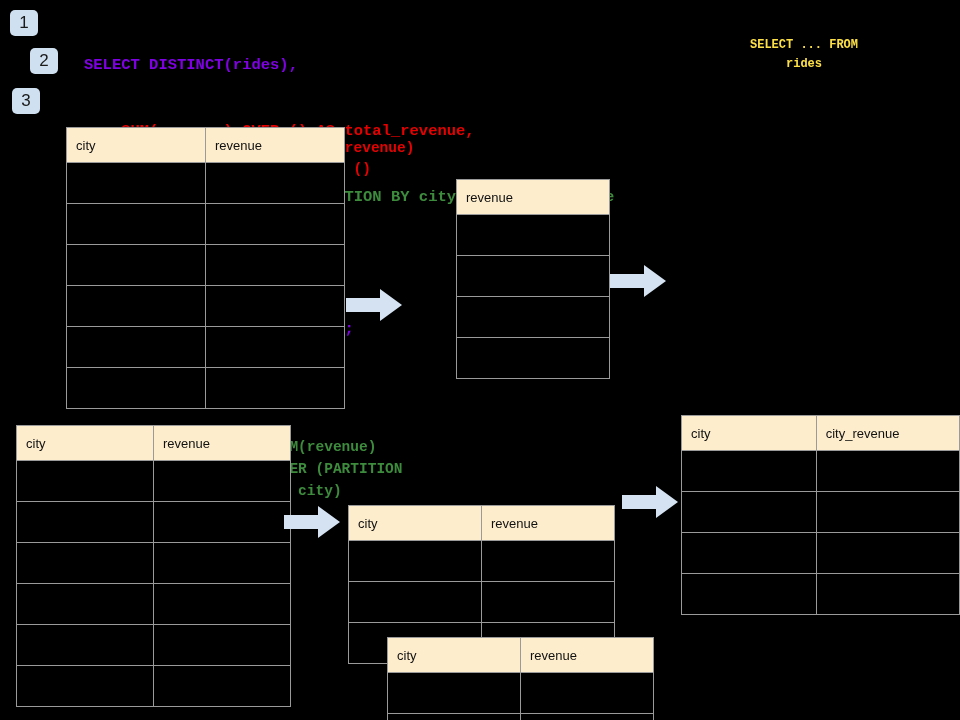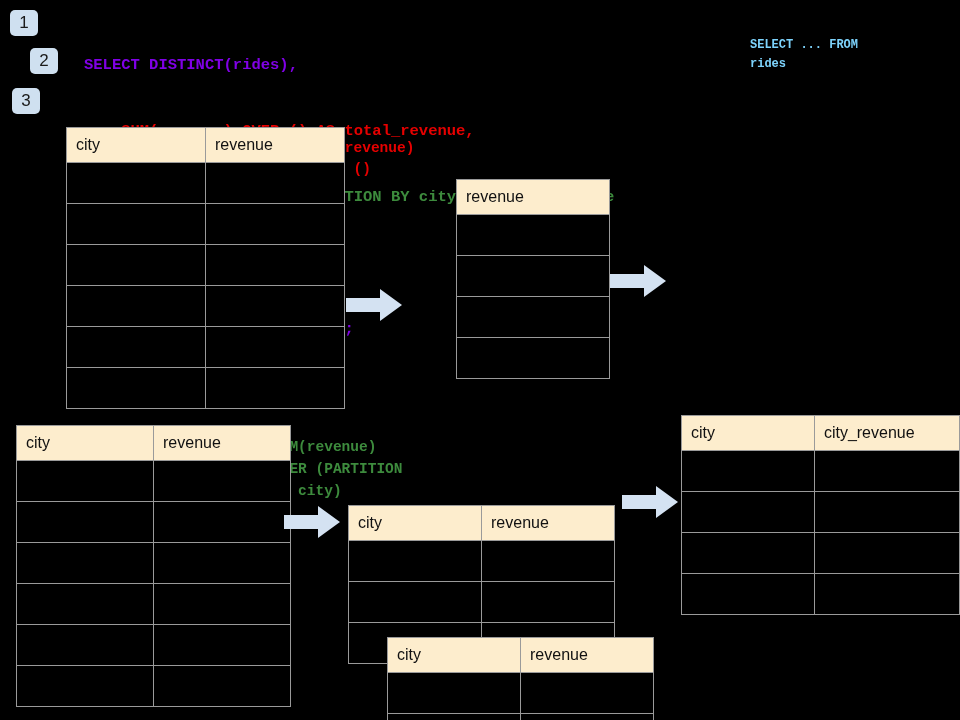--- a/index.html
+++ b/index.html
@@ -47,21 +47,21 @@
   .c-green  { color: #3d8b3d; }
 
   .sql-note {
     position: absolute;
     font-family: "Liberation Mono", "DejaVu Sans Mono", monospace;
     font-weight: bold;
     font-size: 12px;
     line-height: 19px;
     white-space: pre;
   }
-  .note-topright { left: 750px; top: 36px; color: #7dd3fc; }
+  .note-topright { left: 750px; top: 36px; color: #fde047; text-align: center; }
   .note-red  { left: 310px; top: 138px; color: #e60000; font-size: 14.5px; line-height: 21px; }
   .note-grn  { left: 272px; top: 436px; color: #3d8b3d; font-size: 14.5px; line-height: 22px; }
 
   
   .tbl {
     position: absolute;
     border-collapse: collapse;
     background: #000000;
     table-layout: fixed;
   }
@@ -69,21 +69,21 @@
     border: 1px solid #9a9a9a;
     padding: 0 9px;
     text-align: left;
     vertical-align: middle;
     font-family: "Liberation Sans", sans-serif;
     font-weight: normal;
   }
   .tbl th {
     background: #fdedcd;
     color: #111111;
-    font-size: 16px;
+    font-size: 13px;
     height: 34px;
   }
   .tbl td {
     background: #000000;
     height: 40px;
   }
 
   
   .arrow {
     position: absolute;

